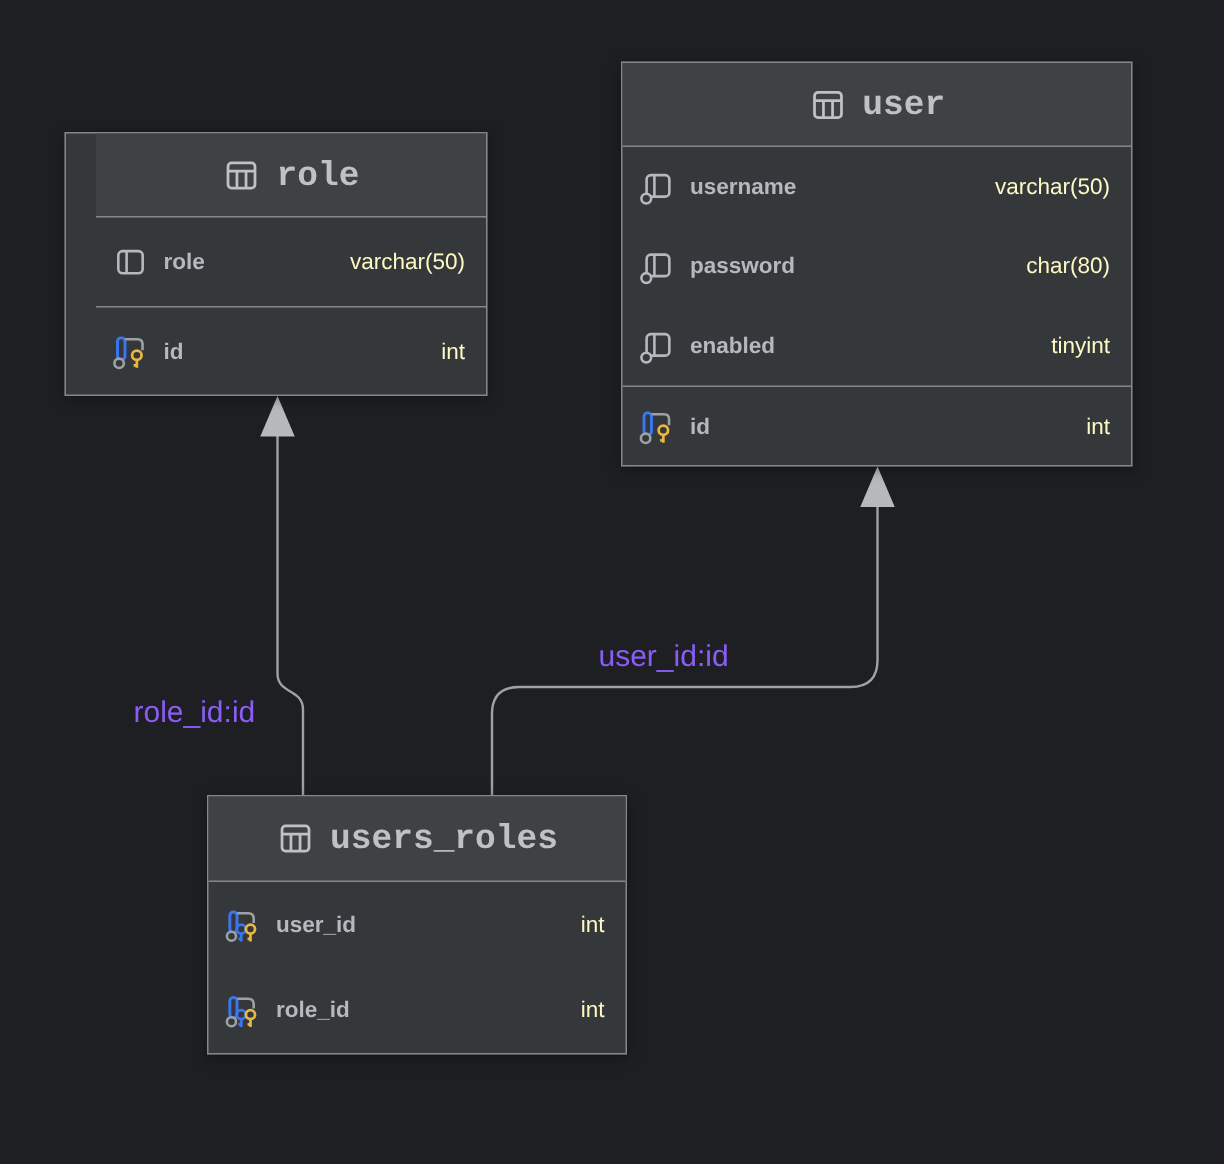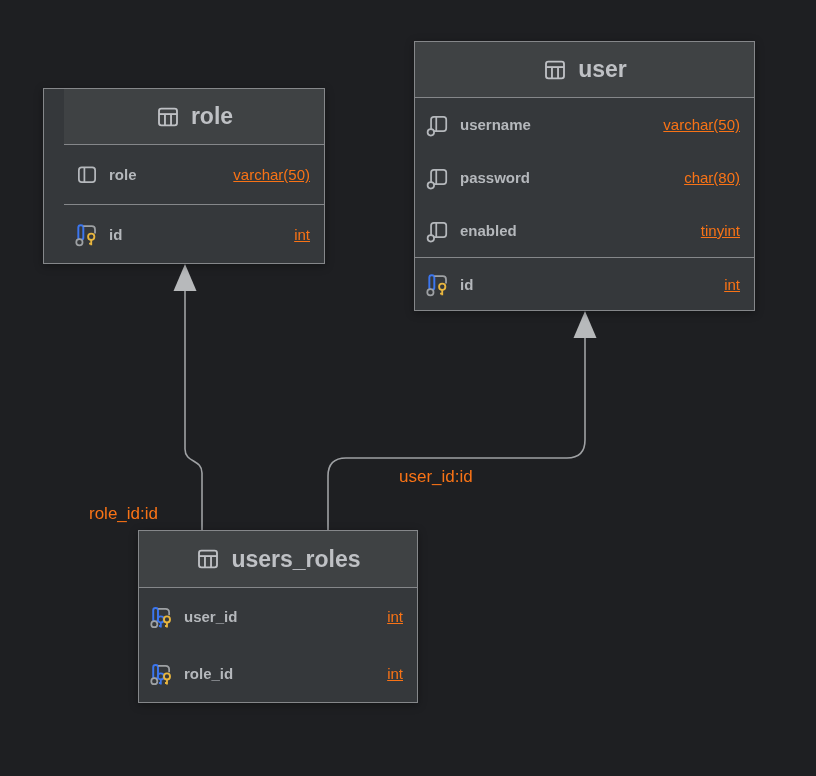--- a/index.html
+++ b/index.html
@@ -24,54 +24,53 @@
     background:#35383b;
     border:1px solid #85878a;
     box-shadow:0 2px 8px rgba(0,0,0,.35);
   }
   .entity-header {
     display:flex; align-items:center; justify-content:center;
     gap:10px;
     background:#3f4244;
     border-bottom:1px solid #85878a;
     color:#bfc1c5;
-    font-size:23px; font-weight:bold;
+    font-size:23px; font-weight:bold;font-family:Liberation Mono, monospace;
   }
   .entity-row {
     display:flex; align-items:center;
     gap:9px;
     padding:0 14px 0 10px;
     color:#b5b8bc;
     font-size:15px;
   }
   .entity-row .col-name { font-weight:bold; }
-  .entity-row .col-type { margin-left:auto; color:#f97316; font-weight:normal;text-decoration:underline; }
+  .entity-row .col-type { margin-left:auto; color:#fef9c3; font-weight:normal; }
   .entity-row.key-sep { border-top:1px solid #85878a; }
 
   
   #table-role        { left:43px;  top:88px;  width:282px;padding-left:20px; }
   #table-role .entity-header { height:56px; }
   #table-role .entity-row    { height:59px; }
 
   #table-user        { left:414px; top:41px;  width:341px; }
   #table-user .entity-header { height:56px; }
   #table-user .entity-row    { height:53px; }
 
   #table-users-roles { left:138px; top:530px; width:280px; }
   #table-users-roles .entity-header { height:57px; }
   #table-users-roles .entity-row    { height:57px; }
 
   .icon { display:inline-flex; flex:0 0 auto; }
 
   .edge-label {
     position:absolute;
-    color:#f97316;
-    font-size:17px;
+    color:#8b5cf6;
+    font-size:20px;
     white-space:nowrap;
-    margin-top:40px;
   }
   #edge-label-role { left:89px;  top:464px; }
   #edge-label-user { left:399px; top:427px; }
 </style>
 </head>
 <body>
 
 <div class="canvas">
 
   <svg class="edges-layer" width="816" height="776" viewBox="0 0 816 776">

